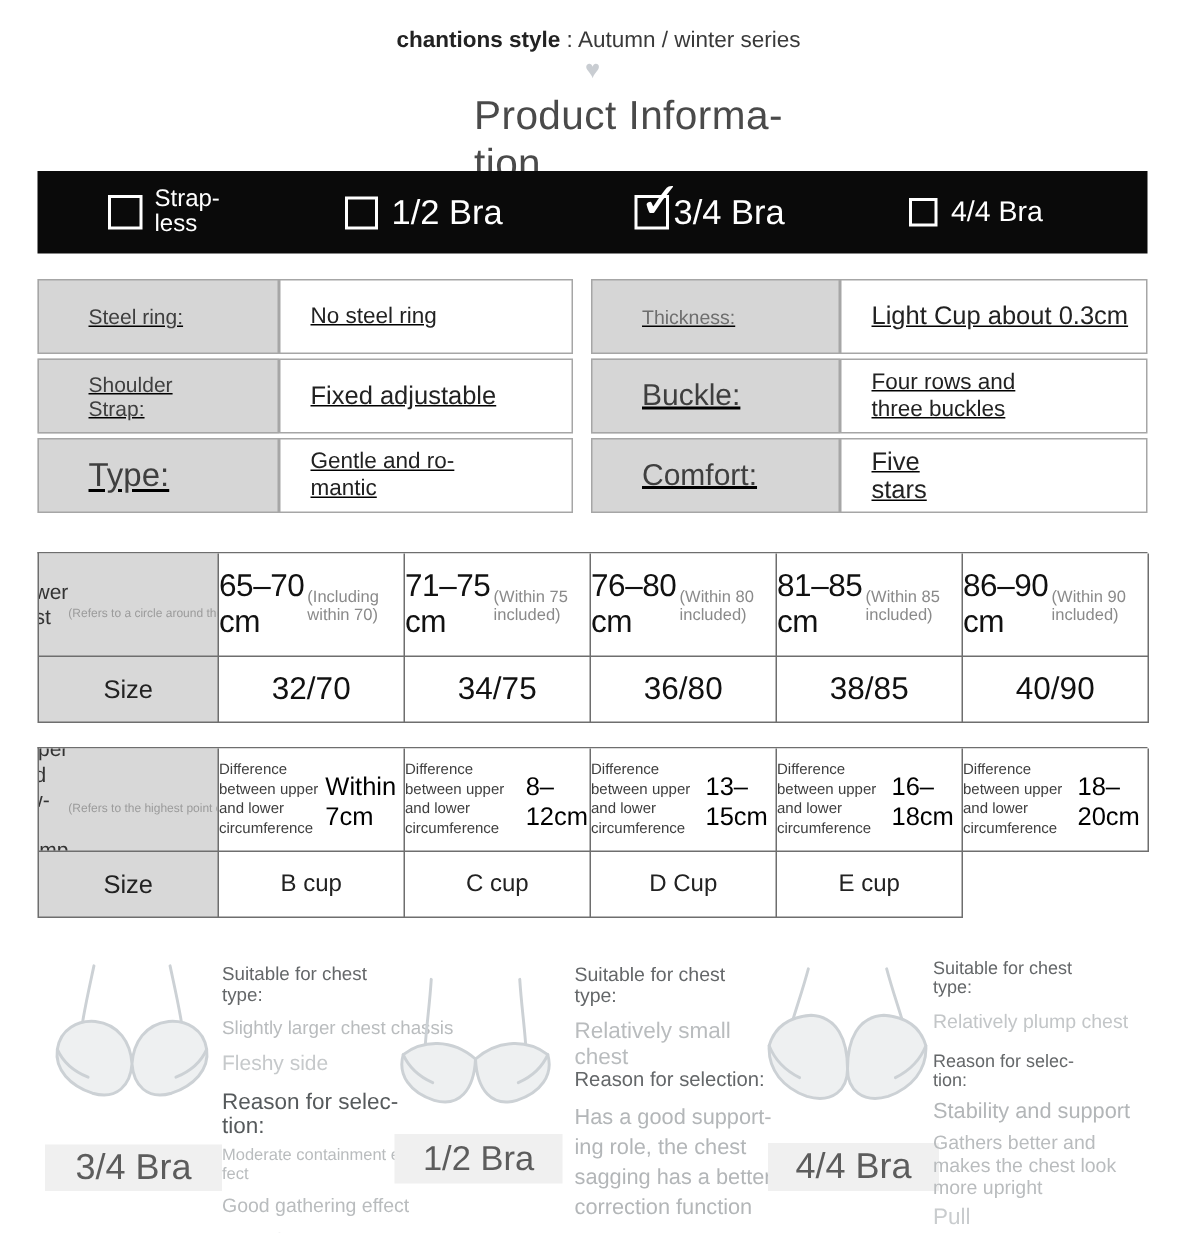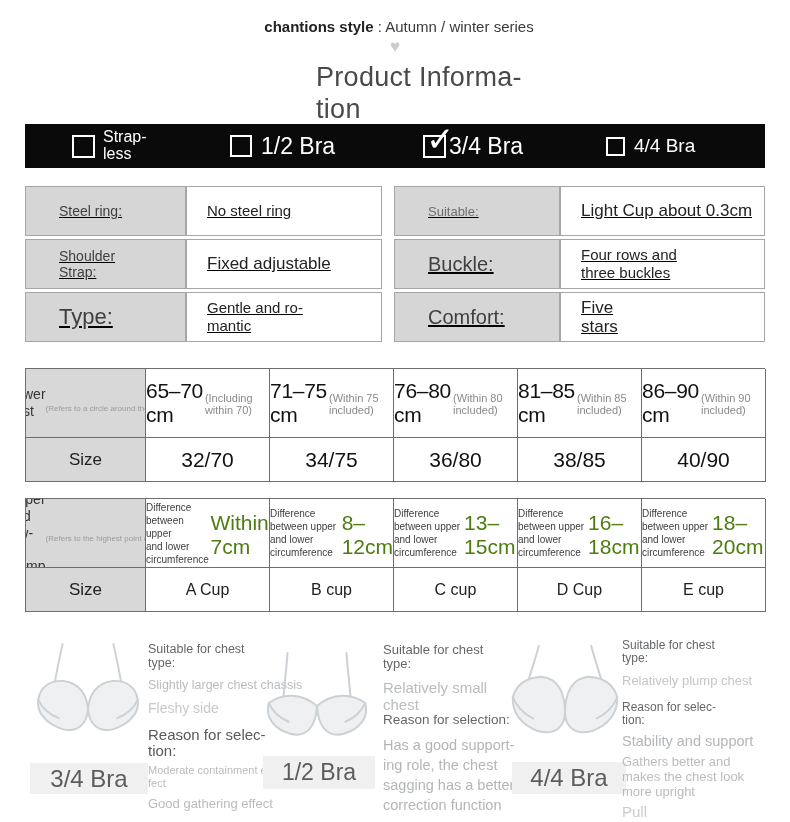--- a/index.html
+++ b/index.html
@@ -7,21 +7,21 @@
   body { font-family:"Liberation Sans","DejaVu Sans",sans-serif; }
   .page { position:relative; width:790px; height:822px; background:#fff; overflow:hidden; margin:0 auto; }
 
   
   .brand-line { position:absolute; top:18px; left:4px; width:100%; text-align:center; font-size:15px; color:#3a3a3a; }
   .brand-line .brand { font-weight:bold; color:#222; }
   .heart { position:absolute; top:37px; left:0; width:100%; text-align:center; color:#c9cdd2; font-size:17px; }
   .page-title { position:absolute; top:62px; left:316px; font-size:27px; color:#4a4a4a; line-height:1.18; letter-spacing:.3px; white-space:pre-line; }
 
   
-  .type-bar { position:absolute; top:124px; left:25px; width:740px; height:44px; background:#0a0a0a; }
+  .type-bar { position:absolute; top:114px; left:25px; width:740px; height:55px; background:#0a0a0a; }
   .type-item { position:absolute; top:0; height:100%; display:flex; align-items:center; color:#fff; cursor:pointer; }
   .cb { display:inline-block; border:2px solid #fff; background:transparent; position:relative; flex:none; }
   .check { position:absolute; color:#fff; font-weight:bold; font-size:34px; top:-15px; left:1px; line-height:1; }
   .ti-0 { left:47px; }  .ti-0 .cb { width:23px; height:23px; } .ti-0 .lbl { font-size:16px; line-height:1.05; margin-left:8px; white-space:pre-line; }
   .ti-1 { left:205px; } .ti-1 .cb { width:22px; height:22px; } .ti-1 .lbl { font-size:23px; margin-left:9px; }
   .ti-2 { left:398px; } .ti-2 .cb { width:23px; height:23px; } .ti-2 .lbl { font-size:23px; margin-left:3px; }
   .ti-3 { left:581px; } .ti-3 .cb { width:19px; height:19px; } .ti-3 .lbl { font-size:19px; margin-left:9px; }
 
   
   .spec-table { position:absolute; top:186px; left:25px; width:740px; }
@@ -40,21 +40,21 @@
   .cup-table { top:498px; grid-template-rows:69px 44px; }
   .st-cell { border-right:1px solid #6e6e6e; border-bottom:1px solid #6e6e6e; background:#fff; display:flex; flex-direction:row; align-items:center; justify-content:center; text-align:left; overflow:hidden; }
   .st-head { background:#d8d8d8; }
   .rh-title { font-size:14px; color:#333; white-space:pre-line; line-height:1.2; }
   .rh-note { font-size:8px; color:#9b9b9b; white-space:nowrap; margin-top:11px; max-width:118px; }
   .range-big { font-size:21px; color:#111; letter-spacing:-.3px; }
   .range-note { font-size:11px; color:#8a8a8a; margin-top:2px; }
   .size-word { font-size:17px; color:#222; }
   .size-val { font-size:21px; color:#111; }
   .diff-cap { font-size:10px; color:#3e3e3e; line-height:1.3; white-space:pre-line; }
-  .range-mid { font-size:21px; color:#4d7c0f; margin-top:3px; }
+  .range-mid { font-size:17px; color:#000000; margin-top:3px; }
   .cup-val { font-size:16px; color:#222; }
 
   
   .guide { position:absolute; top:635px; left:25px; width:740px; height:187px; }
   .bra-fig { position:absolute; }
   .bra-fig svg { display:block; }
   .bra-stroke { fill:#eef0f1; stroke:#ccd1d5; stroke-width:2; stroke-linejoin:round; }
   .bra-line { fill:none; stroke:#ccd1d5; stroke-width:2; stroke-linecap:round; }
   .bra-label { position:absolute; background:#f0f0f0; color:#5c5c5c; display:flex; align-items:center; justify-content:center; }
   .bl-1 { left:5px; top:128px; width:118px; height:31px; font-size:24px; }
@@ -117,21 +117,21 @@
       <span class="cb"></span>
       <span class="lbl">4/4 Bra</span>
     </div>
   </div>
 
   <div class="spec-table">
     <div class="spec-row">
       <div class="spec-cell spec-lbl fs14">Steel ring:</div>
       <div class="spec-cell spec-val fs15">No steel ring</div>
       <div class="spacer"></div>
-      <div class="spec-cell spec-lbl fs13 c-mut">Suitable:</div>
+      <div class="spec-cell spec-lbl fs13 c-mut">Thickness:</div>
       <div class="spec-cell spec-val fs17">Light Cup about 0.3cm</div>
     </div>
     <div class="spec-row">
       <div class="spec-cell spec-lbl fs14">Shoulder
 Strap:</div>
       <div class="spec-cell spec-val fs17">Fixed adjustable</div>
       <div class="spacer"></div>
       <div class="spec-cell spec-lbl fs20">Buckle:</div>
       <div class="spec-cell spec-val fs15">Four rows and
 three buckles</div>
@@ -205,21 +205,20 @@
       <div class="diff-cap">Difference between upper
 and lower circumference</div>
       <div class="range-mid">16–18cm</div>
     </div>
     <div class="st-cell">
       <div class="diff-cap">Difference between upper
 and lower circumference</div>
       <div class="range-mid">18–20cm</div>
     </div>
     <div class="st-cell st-head size-word">Size</div>
-    <div class="st-cell cup-val">A Cup</div>
     <div class="st-cell cup-val">B cup</div>
     <div class="st-cell cup-val">C cup</div>
     <div class="st-cell cup-val">D Cup</div>
     <div class="st-cell cup-val">E cup</div>
   </div>
 
   <div class="guide">
 
     <div class="bra-fig fig-1">
       <svg width="120" height="122" viewBox="0 0 120 125" aria-hidden="true">

